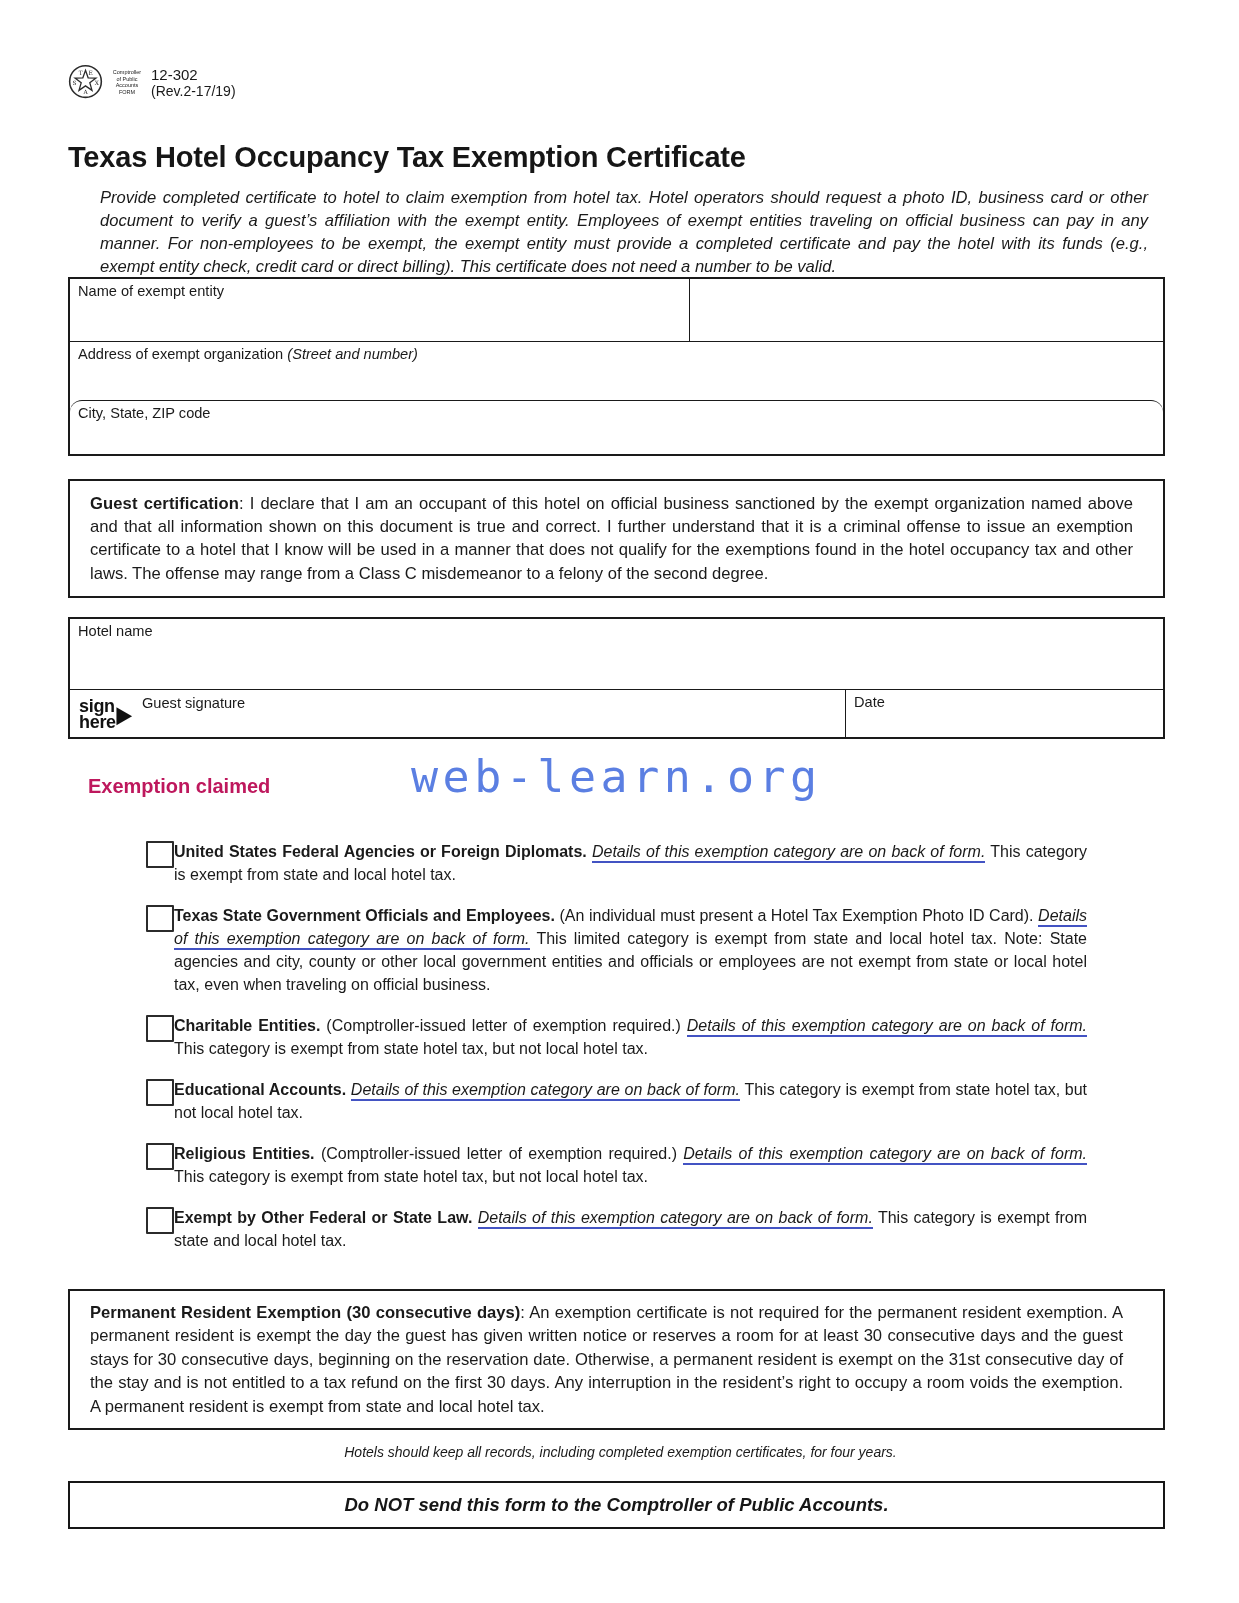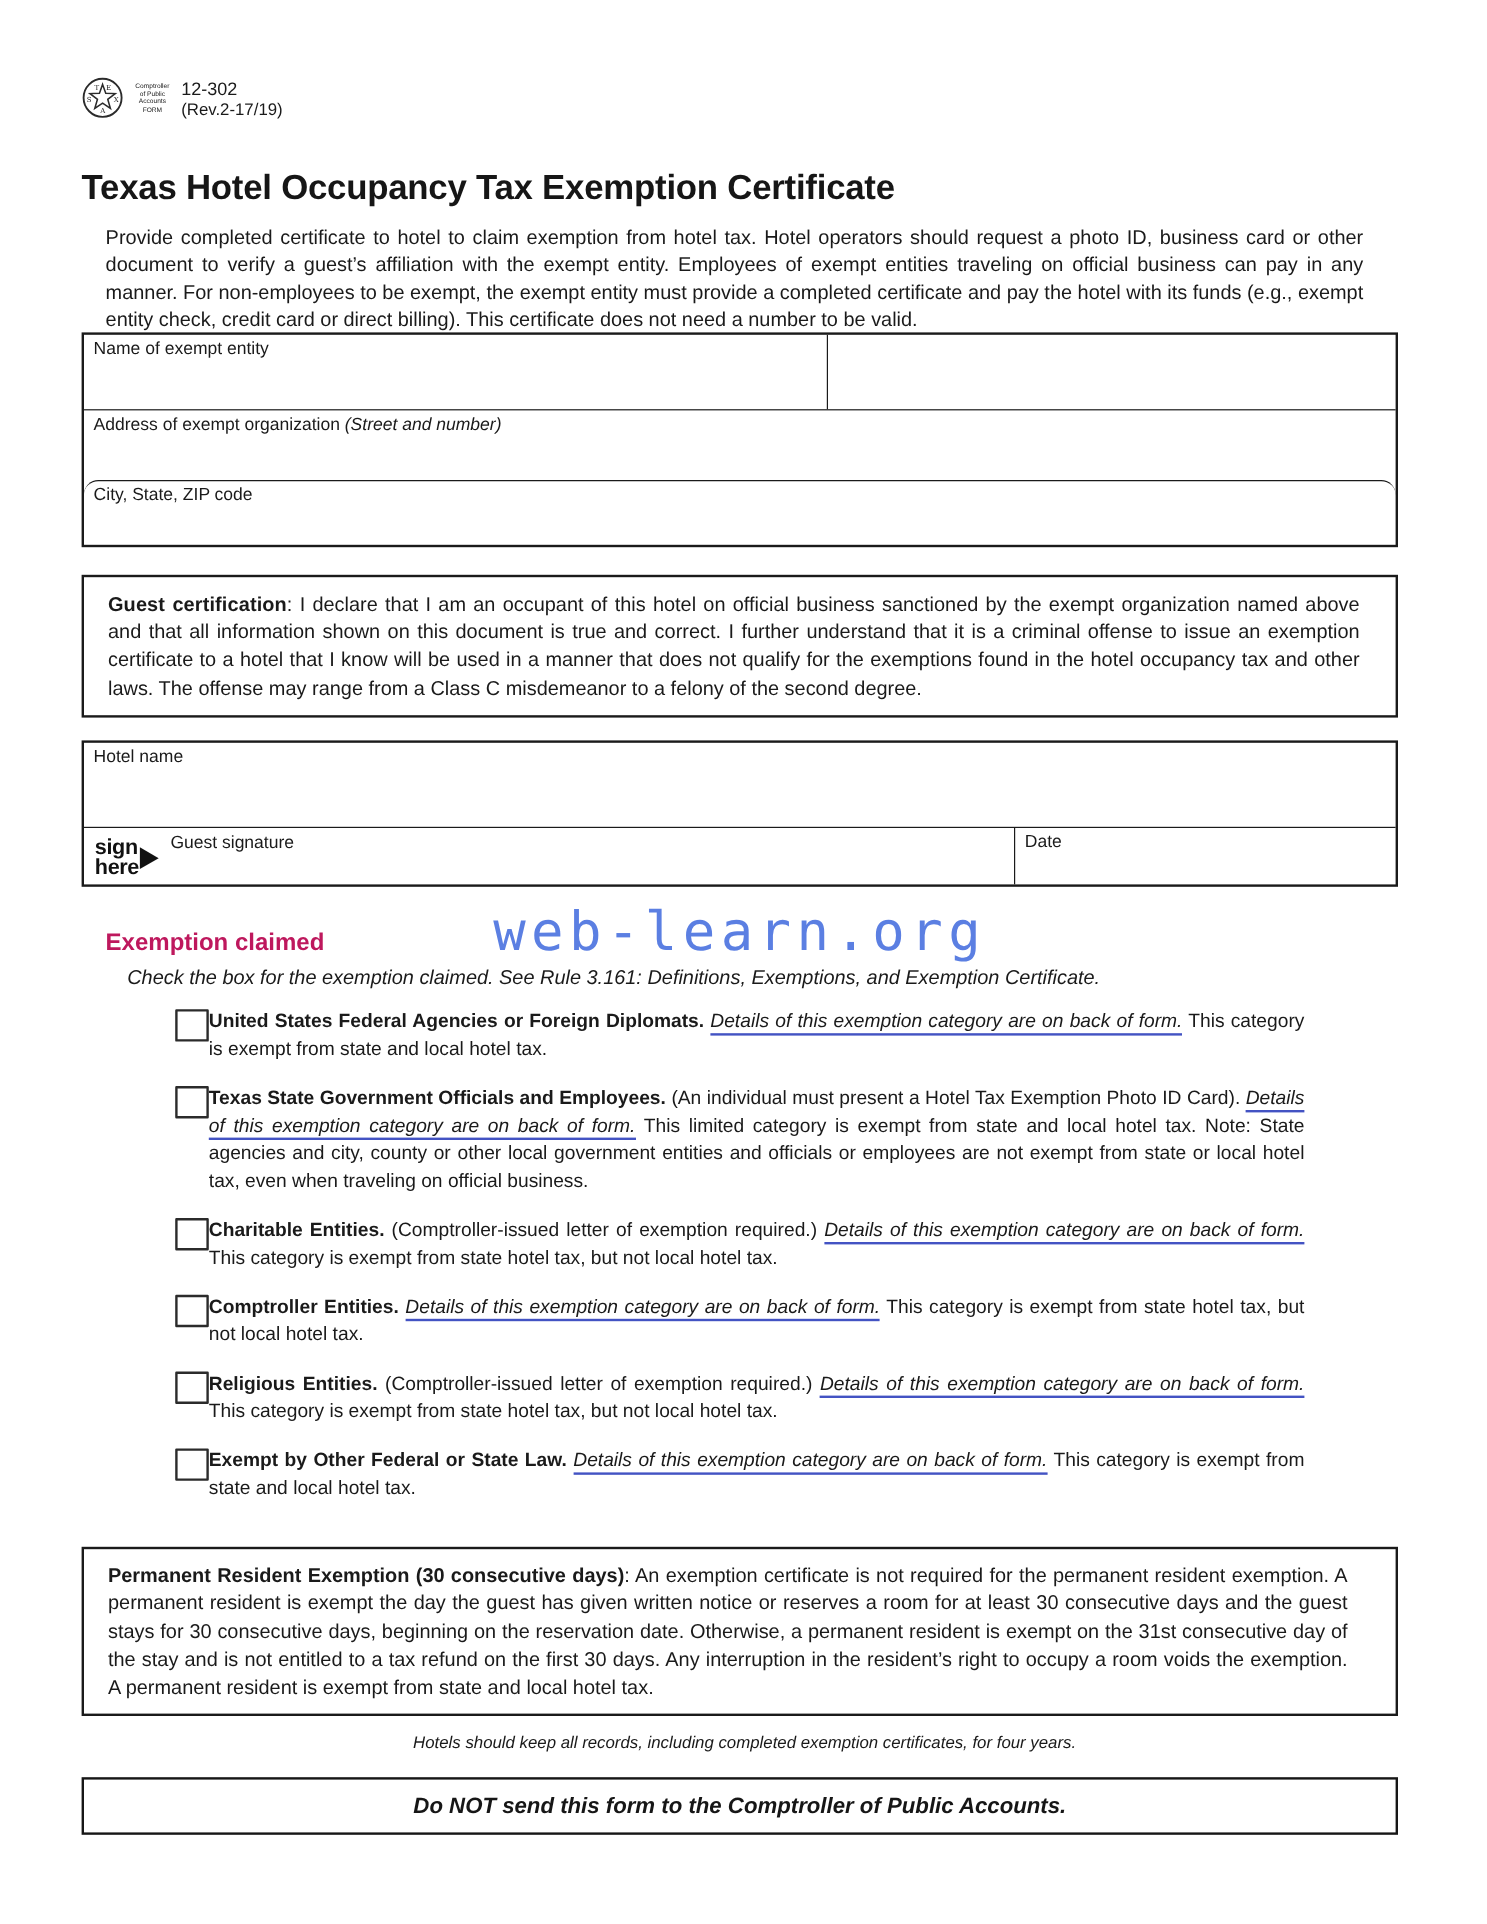--- a/index.html
+++ b/index.html
@@ -9,21 +9,21 @@
 
   
   .seal-row{top:64px;left:68px;display:flex;align-items:flex-start;gap:5px;}
   .agency{width:38px;font-size:5.5px;line-height:1.2;text-align:center;padding-top:5px;color:#222;}
   .formnum{padding-top:3px;line-height:1.1;}
   .formnum .num{font-size:15px;}
   .formnum .rev{font-size:14px;}
 
   .title{top:122px;left:68px;font-size:29px;font-weight:bold;letter-spacing:-0.2px;color:#161616;}
 
-  .intro{top:169px;left:88px;width:1048px;font-size:16.6px;line-height:23.3px;text-align:justify;}
+  .intro{top:169px;left:100px;width:1048px;font-style:italic;font-size:16.6px;line-height:23.3px;text-align:justify;}
 
   
   .tbl{border:2px solid #1a1a1a;background:#fff;}
   .t1{top:277px;left:68px;width:1097px;}
   .row{display:grid;}
   .t1 .r1{grid-template-columns:620px 1fr;height:62px;}
   .t1 .r2{height:58px;border-top:1px solid #1a1a1a;}
   .t1 .r3{height:53px;border-top:1px solid #1a1a1a;border-radius:12px;}
   .cell{padding:3px 8px;font-size:14.6px;line-height:18px;}
   .cell .hint{font-style:italic;}
@@ -134,42 +134,41 @@
         <div>
           <div>sign</div>
           <div>here</div>
         </div>
         <span class="sign-arrow">▶</span>
       </div>
     </div>
   </div>
 
   <div class="abs exh">Exemption claimed</div>
-  <div class="abs exi">Check the box for the exemption claimed. See Rule 3.161: Definitions, Exemptions, and Exemption Certificate.</div>
 
   <div class="abs items">
 
     <div class="item">
       <span class="cb"></span>
       <div class="itext"><b>United States Federal Agencies or Foreign Diplomats.</b> <span></span> <i class="details-link">Details of this exemption category are on back of form.</i> <span>This category is exempt from state and local hotel tax.</span></div>
     </div>
 
     <div class="item">
       <span class="cb"></span>
       <div class="itext"><b>Texas State Government Officials and Employees.</b> <span>(An individual must present a Hotel Tax Exemption Photo ID Card).</span> <i class="details-link">Details of this exemption category are on back of form.</i> <span>This limited category is exempt from state and local hotel tax. Note:  State agencies and city, county or other local government entities and officials or employees are not exempt from state or local hotel tax, even when traveling on official business.</span></div>
     </div>
 
     <div class="item">
       <span class="cb"></span>
       <div class="itext"><b>Charitable Entities.</b> <span>(Comptroller-issued letter of exemption required.)</span> <i class="details-link">Details of this exemption category are on back of form.</i> <span>This category is exempt from state hotel tax, but not local hotel tax.</span></div>
     </div>
 
     <div class="item">
       <span class="cb"></span>
-      <div class="itext"><b>Comptroller Entities.</b> <span></span> <i class="details-link">Details of this exemption category are on back of form.</i> <span>This category is exempt from state hotel tax, but not local hotel tax.</span></div>
+      <div class="itext"><b>Educational Accounts.</b> <span></span> <i class="details-link">Details of this exemption category are on back of form.</i> <span>This category is exempt from state hotel tax, but not local hotel tax.</span></div>
     </div>
 
     <div class="item">
       <span class="cb"></span>
       <div class="itext"><b>Religious Entities.</b> <span>(Comptroller-issued letter of exemption required.)</span> <i class="details-link">Details of this exemption category are on back of form.</i> <span>This category is exempt from state hotel tax, but not local hotel tax.</span></div>
     </div>
 
     <div class="item">
       <span class="cb"></span>
       <div class="itext"><b>Exempt by Other Federal or State Law.</b> <span></span> <i class="details-link">Details of this exemption category are on back of form.</i> <span>This category is exempt from state and local hotel tax.</span></div>

